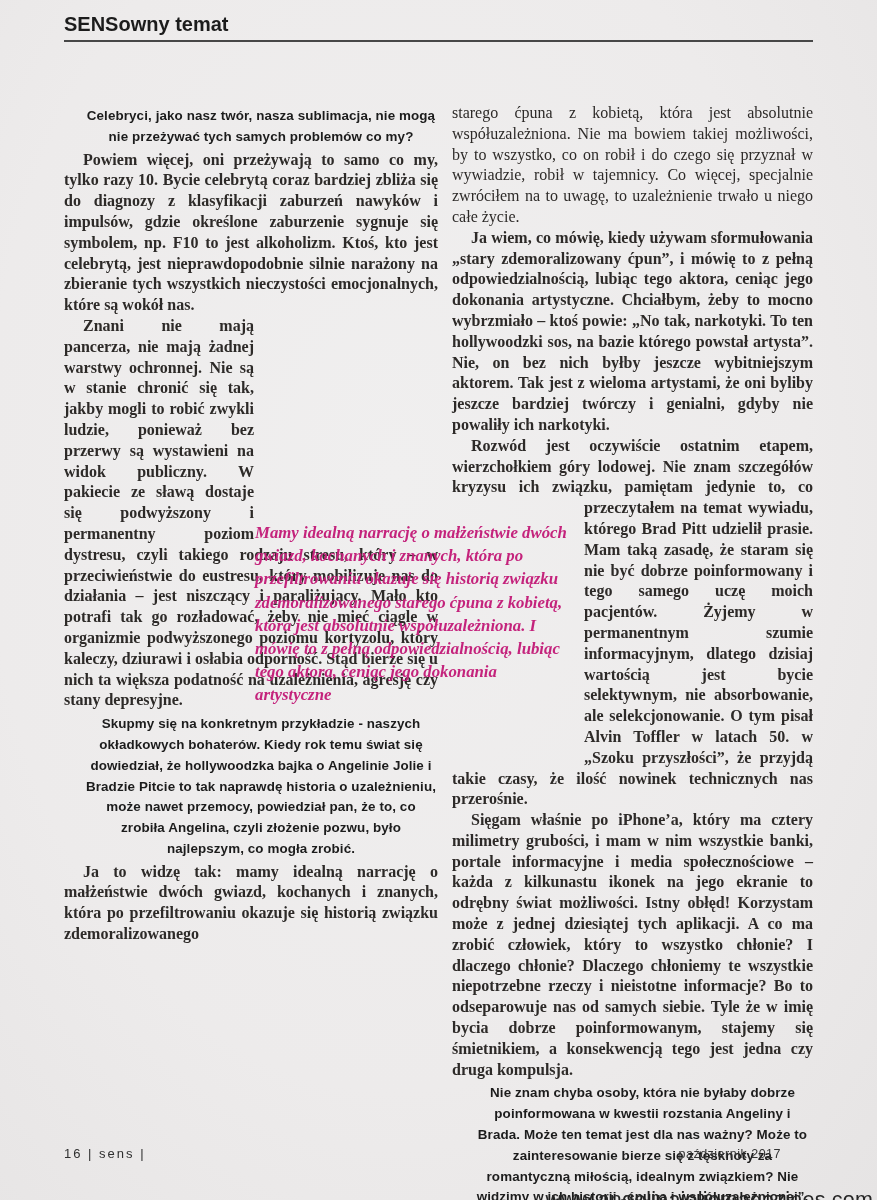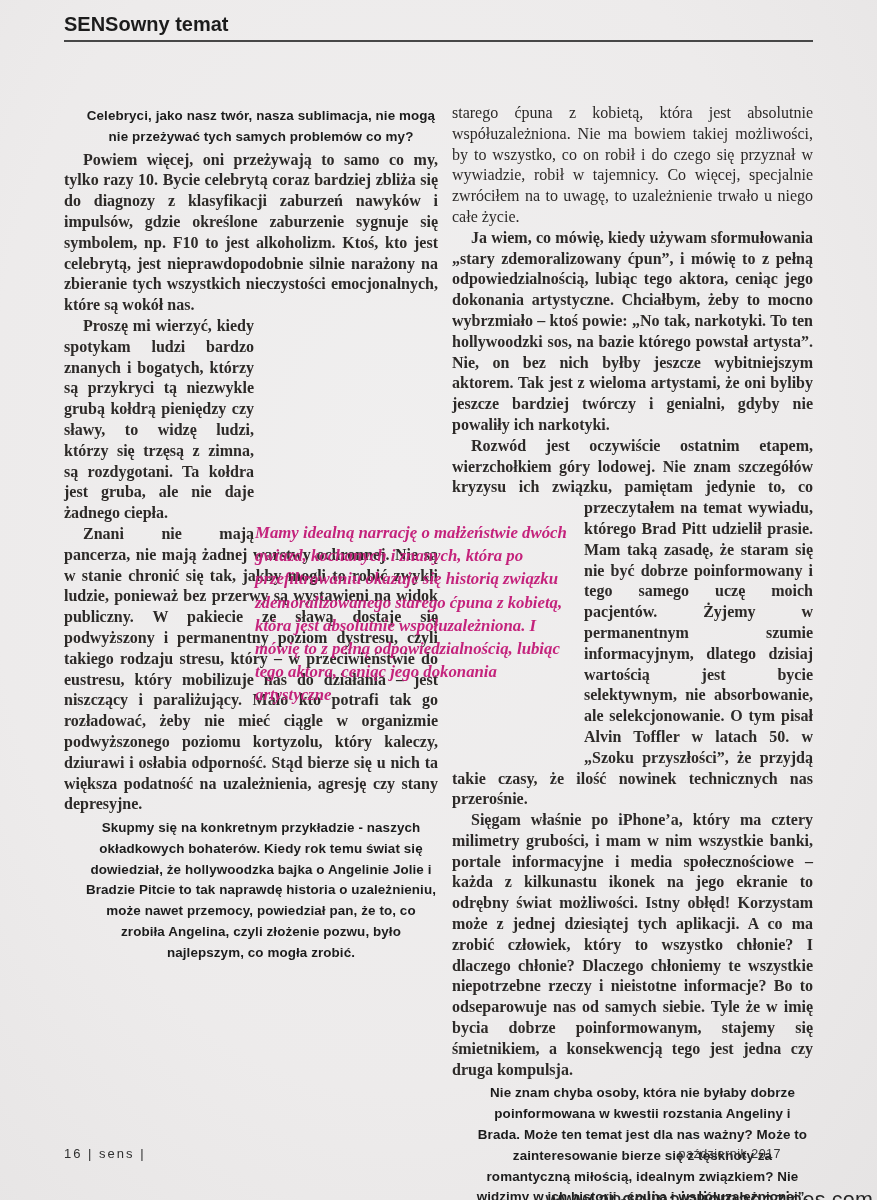--- a/index.html
+++ b/index.html
@@ -87,23 +87,23 @@
 
   <span class="hdr-title">SENSowny temat</span>
   <div class="hdr-rule"></div>
 
   <div class="cols">
 
     <div class="col left">
       <p class="q">Celebryci, jako nasz twór, nasza sublimacja, nie mogą nie przeżywać tych samych problemów co my?</p>
       <p class="p ind">Powiem więcej, oni przeżywają to samo co my, tylko razy 10. Bycie celebrytą coraz bardziej zbliża się do diagnozy z klasyfikacji zaburzeń nawyków i impulsów, gdzie określone zaburzenie sygnuje się symbolem, np. F10 to jest alkoholizm. Ktoś, kto jest celebrytą, jest nieprawdopodobnie silnie narażony na zbieranie tych wszystkich nieczystości emocjonalnych, które są wokół nas.</p>
       <div class="spacer-r"></div>
-      <p class="p ind">Proszę mi wierzyć, kiedy spotykam ludzi bardzo znanych i bogatych, którzy są przykryci tą niezwykle grubą kołdrą pieniędzy czy sławy, to widzę ludzi, którzy się trzęsą z zimna, są rozdygotani. Ta kołdra jest gruba, ale nie daje żadnego ciepła.</p>
       <p class="p ind">Znani nie mają pancerza, nie mają żadnej warstwy ochronnej. Nie są w stanie chronić się tak, jakby mogli to robić zwykli ludzie, ponieważ bez przerwy są wystawieni na widok publiczny. W pakiecie ze sławą dostaje się podwyższony i permanentny poziom dystresu, czyli takiego rodzaju stresu, który – w przeciwieństwie do eustresu, który mobilizuje nas do działania – jest niszczący i paraliżujący. Mało kto potrafi tak go rozładować, żeby nie mieć ciągle w organizmie podwyższonego poziomu kortyzolu, który kaleczy, dziurawi i osłabia odporność. Stąd bierze się u nich ta większa podatność na uzależnienia, agresję czy stany depresyjne.</p>
       <p class="q">Skupmy się na konkretnym przykładzie - naszych okładkowych bohaterów. Kiedy rok temu świat się dowiedział, że hollywoodzka bajka o Angelinie Jolie i Bradzie Pitcie to tak naprawdę historia o uzależnieniu, może nawet przemocy, powiedział pan, że to, co zrobiła Angelina, czyli złożenie pozwu, było najlepszym, co mogła zrobić.</p>
+      <p class="p ind">Ja to widzę tak: mamy idealną narrację o małżeństwie dwóch gwiazd, kochanych i znanych, która po przefiltrowaniu okazuje się historią związku zdemoralizowanego</p>
     </div>
 
     <div class="col right">
       <p class="p">starego ćpuna z kobietą, która jest absolutnie współuzależniona. Nie ma bowiem takiej możliwości, by to wszystko, co on robił i do czego się przyznał w wywiadzie, robił w tajemnicy. Co więcej, specjalnie zwróciłem na to uwagę, to uzależnienie trwało u niego całe życie.</p>
       <p class="p ind">Ja wiem, co mówię, kiedy używam sformułowania „stary zdemoralizowany ćpun”, i mówię to z pełną odpowiedzialnością, lubiąc tego aktora, ceniąc jego dokonania artystyczne. Chciałbym, żeby to mocno wybrzmiało – ktoś powie: „No tak, narkotyki. To ten hollywoodzki sos, na bazie którego powstał artysta”. Nie, on bez nich byłby jeszcze wybitniejszym aktorem. Tak jest z wieloma artystami, że oni byliby jeszcze bardziej twórczy i genialni, gdyby nie powaliły ich narkotyki.</p>
       <p class="p ind"><span>Rozwód jest oczywiście ostatnim etapem, wierzchołkiem góry lodowej. Nie znam szczegółów kryzysu ich związku, pamiętam jedynie to, co przeczytałem na </span><span class="spacer-l"></span><span>temat wywiadu, którego Brad Pitt udzielił prasie. Mam taką zasadę, że staram się nie być dobrze poinformowany i tego samego uczę moich pacjentów. Żyjemy w permanentnym szumie informacyjnym, dlatego dzisiaj wartością jest bycie selektywnym, nie absorbowanie, ale selekcjonowanie. O tym pisał Alvin Toffler w latach 50. w „Szoku przyszłości”, że przyjdą takie czasy, że ilość nowinek technicznych nas przerośnie.</span></p>
       <p class="p ind">Sięgam właśnie po iPhone’a, który ma cztery milimetry grubości, i mam w nim wszystkie banki, portale informacyjne i media społecznościowe – każda z kilkunastu ikonek na jego ekranie to odrębny świat możliwości. Istny obłęd! Korzystam może z jednej dziesiątej tych aplikacji. A co ma zrobić człowiek, który to wszystko chłonie? I dlaczego chłonie? Dlaczego chłoniemy te wszystkie niepotrzebne rzeczy i nieistotne informacje? Bo to odseparowuje nas od samych siebie. Tyle że w imię bycia dobrze poinformowanym, stajemy się śmietnikiem, a konsekwencją tego jest jedna czy druga kompulsja.</p>
       <p class="q">Nie znam chyba osoby, która nie byłaby dobrze poinformowana w kwestii rozstania Angeliny i Brada. Może ten temat jest dla nas ważny? Może to zainteresowanie bierze się z tęsknoty za romantyczną miłością, idealnym związkiem? Nie widzimy w ich historii „ćpuna i współuzależnionej”, widzimy historię o miłości.</p>
       <p class="p lastline"><span>Bajkę, która ma się dobrze skończyć.</span><span class="arrow">&gt;</span></p>
     </div>

